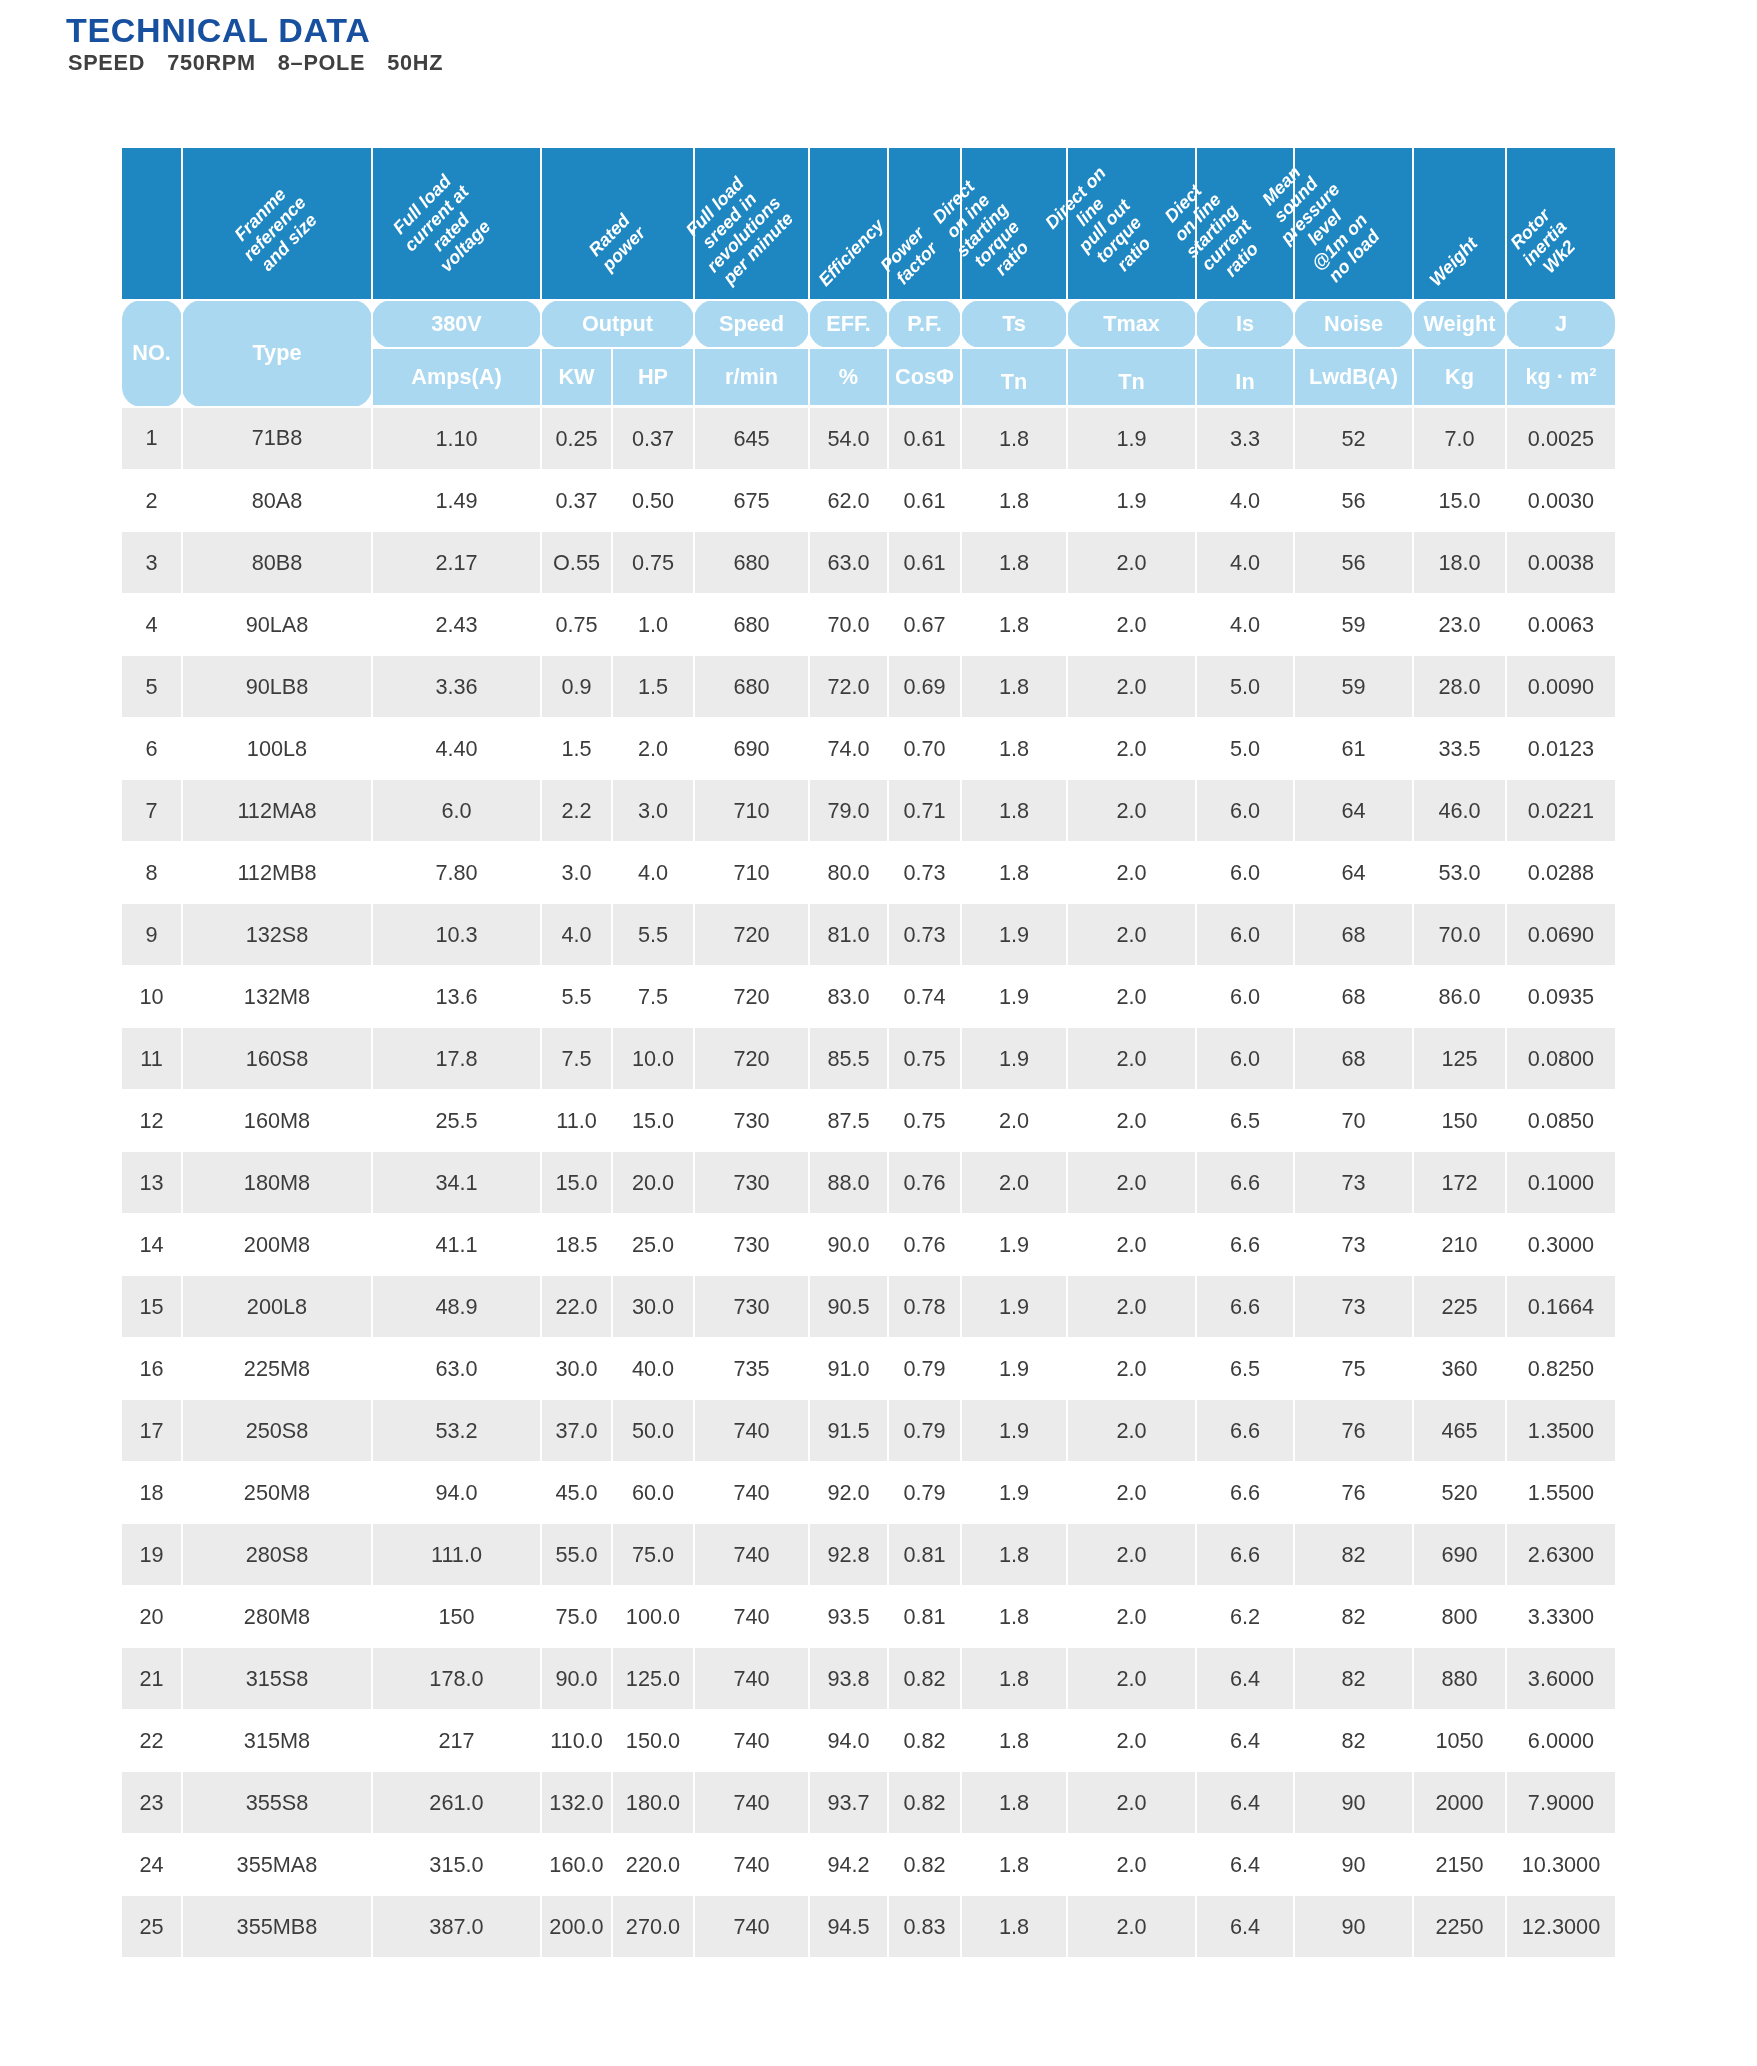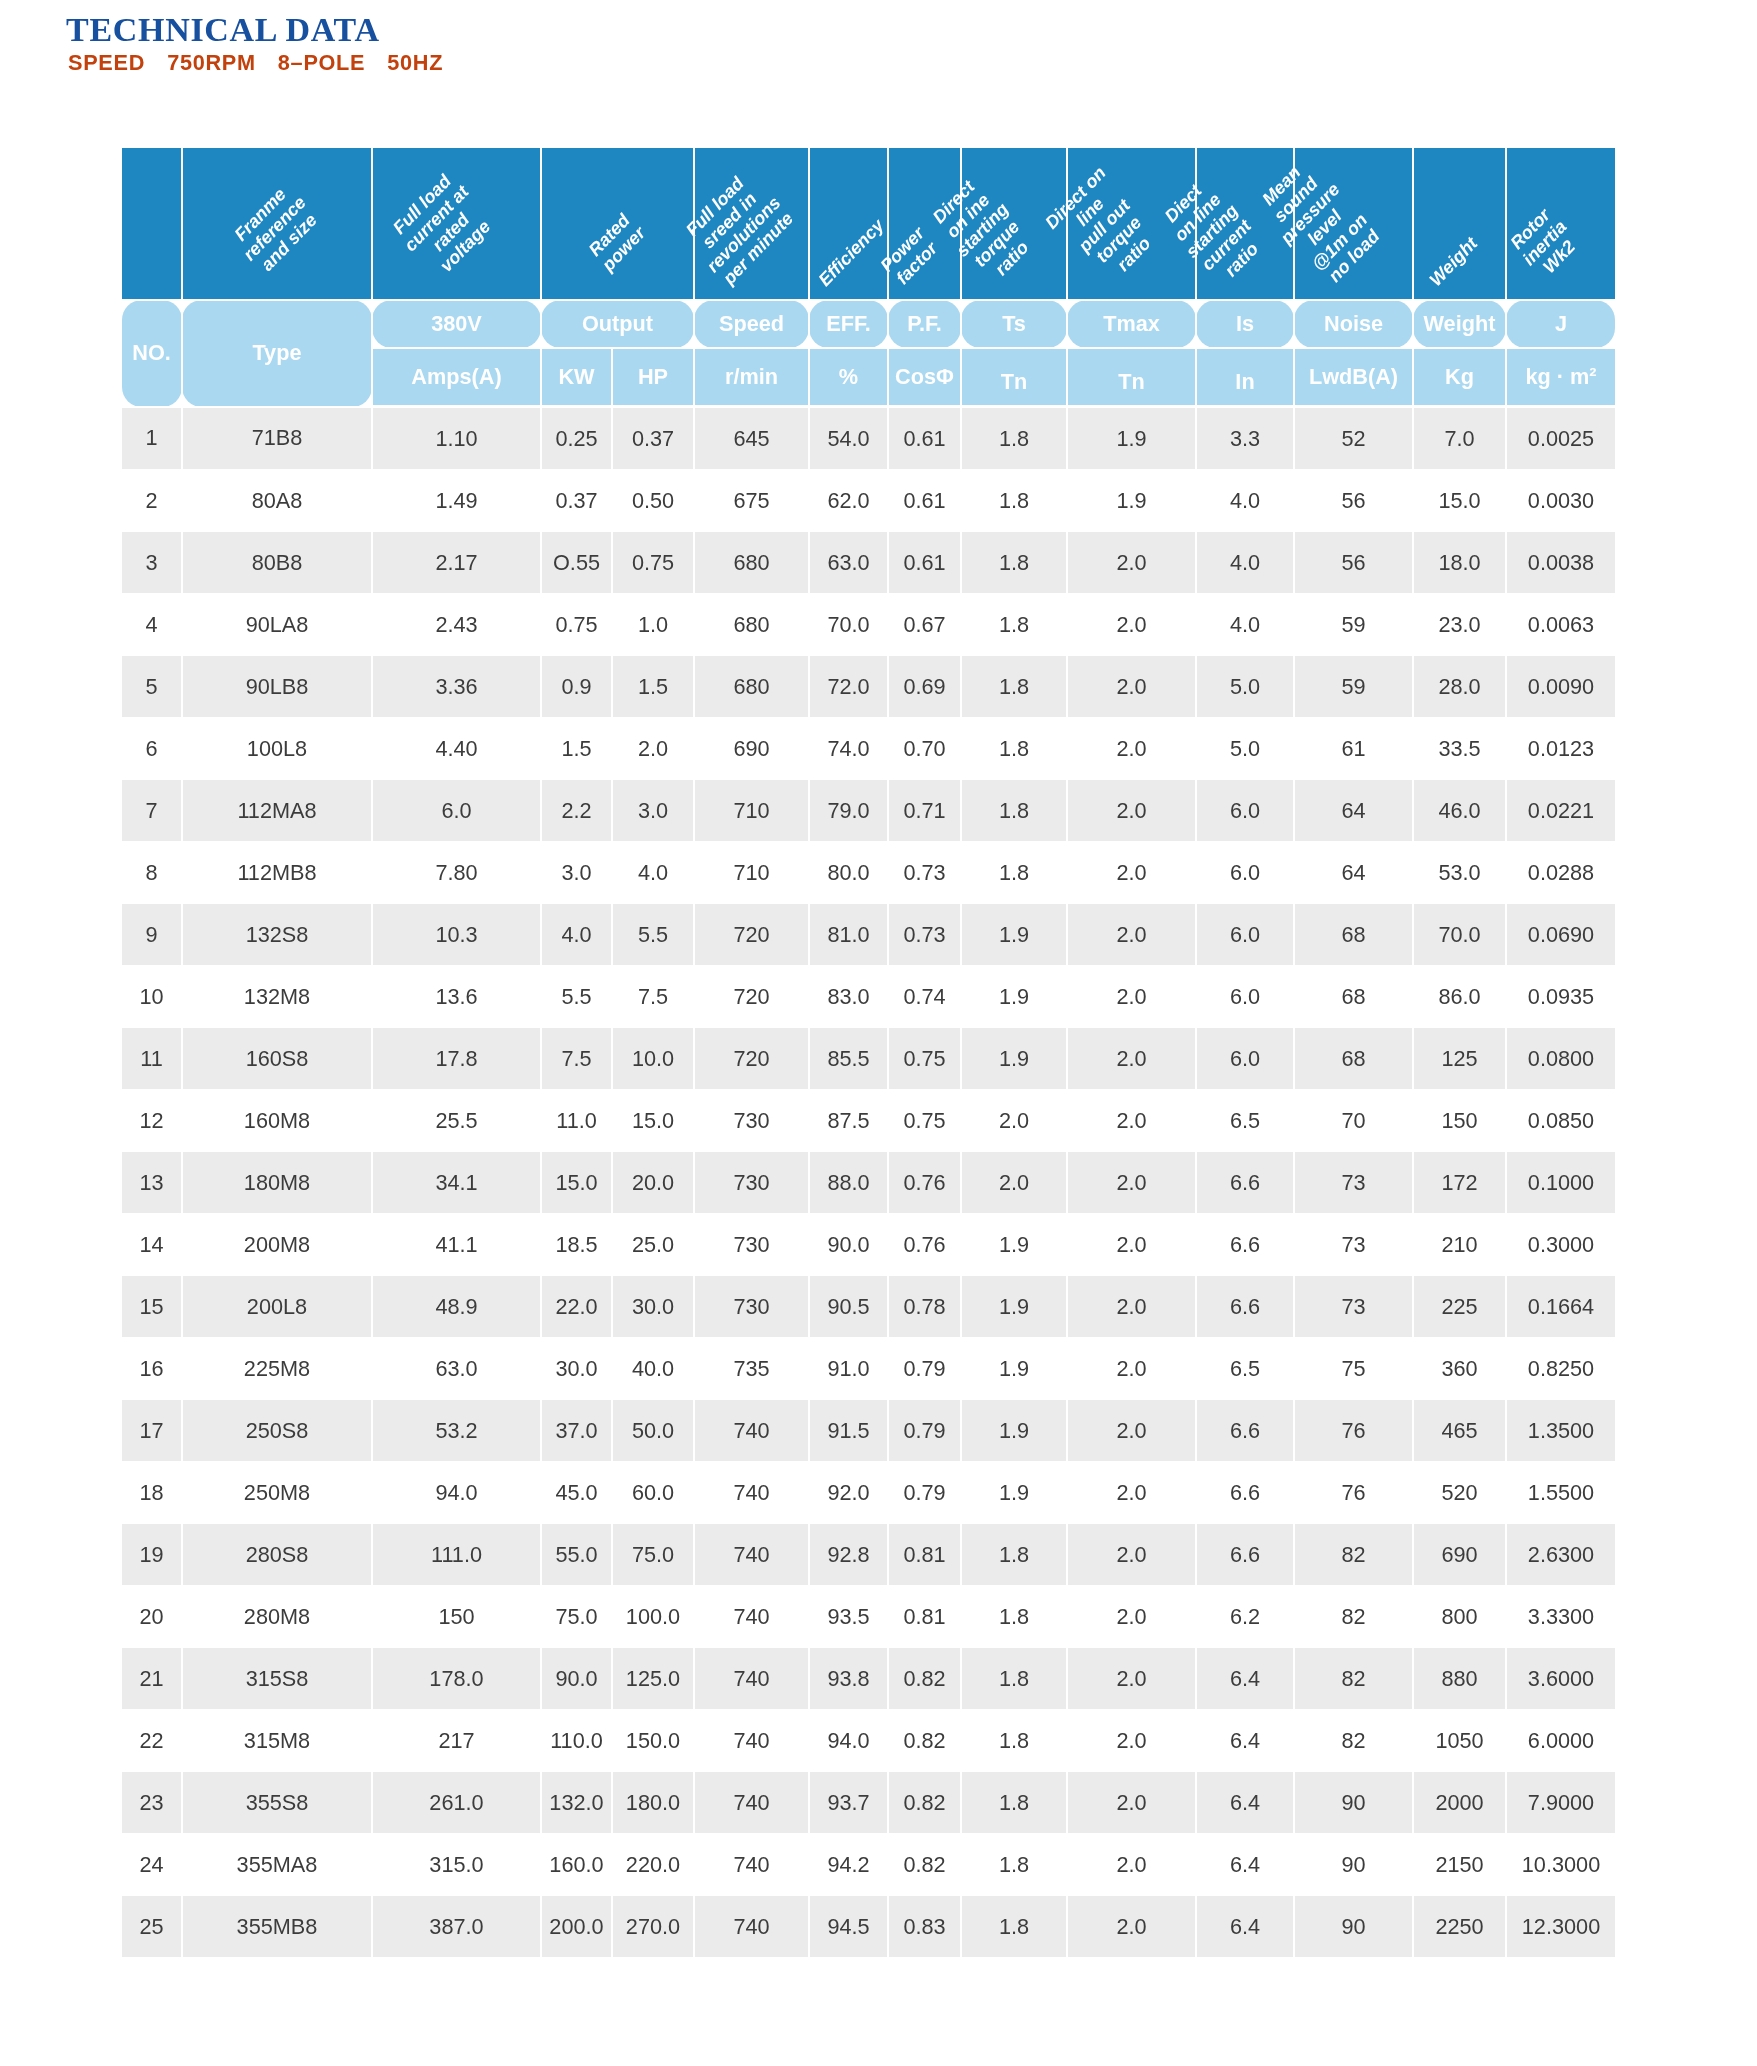--- a/index.html
+++ b/index.html
@@ -2,25 +2,25 @@
 <html style="font-size:11.2px"><head>
 <meta charset="utf-8">
 <style>
   html,body{margin:0;padding:0;background:#ffffff;}
   .page{
     position:relative;width:1757px;height:2066px;background:#fff;
     font-family:"Liberation Sans",sans-serif;overflow:hidden;
   }
   .title{
     position:absolute;left:66px;top:11.2px;
-    font-size:34px;font-weight:bold;color:#17509f;letter-spacing:0.7px;font-family:Liberation Serif, serif;
+    font-size:34px;font-weight:bold;color:#17509f;letter-spacing:0.7px;
   }
   .subtitle{
     position:absolute;left:68px;top:50px;
-    font-size:21.7px;font-weight:bold;color:#c2410c;
+    font-size:21.7px;font-weight:bold;color:#404040;
     word-spacing:15.4px;letter-spacing:0.7px;
   }
   table.tech{
     position:absolute;left:122px;top:148px;width:1493px;
     border-collapse:collapse;table-layout:fixed;
   }
   th,td{padding:0;text-align:center;vertical-align:middle;}
   
   tr.band th{
     background:#1e87c2;height:151px;position:relative;

